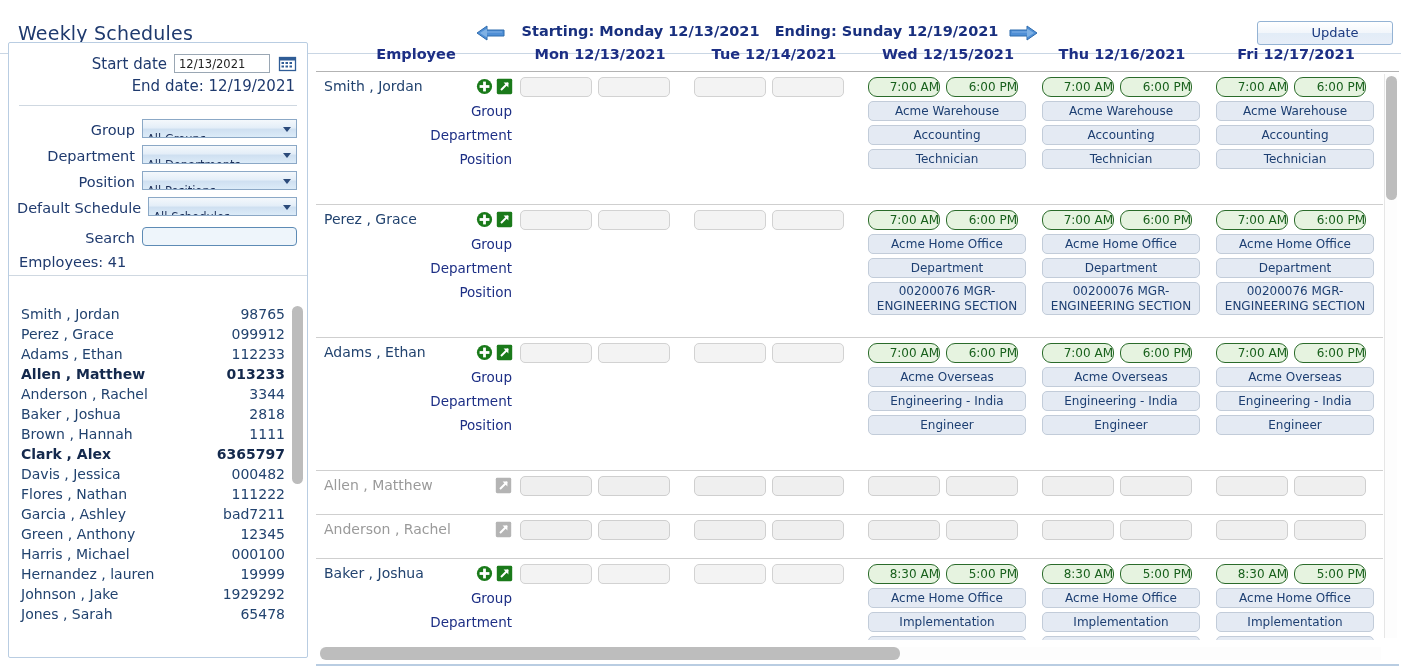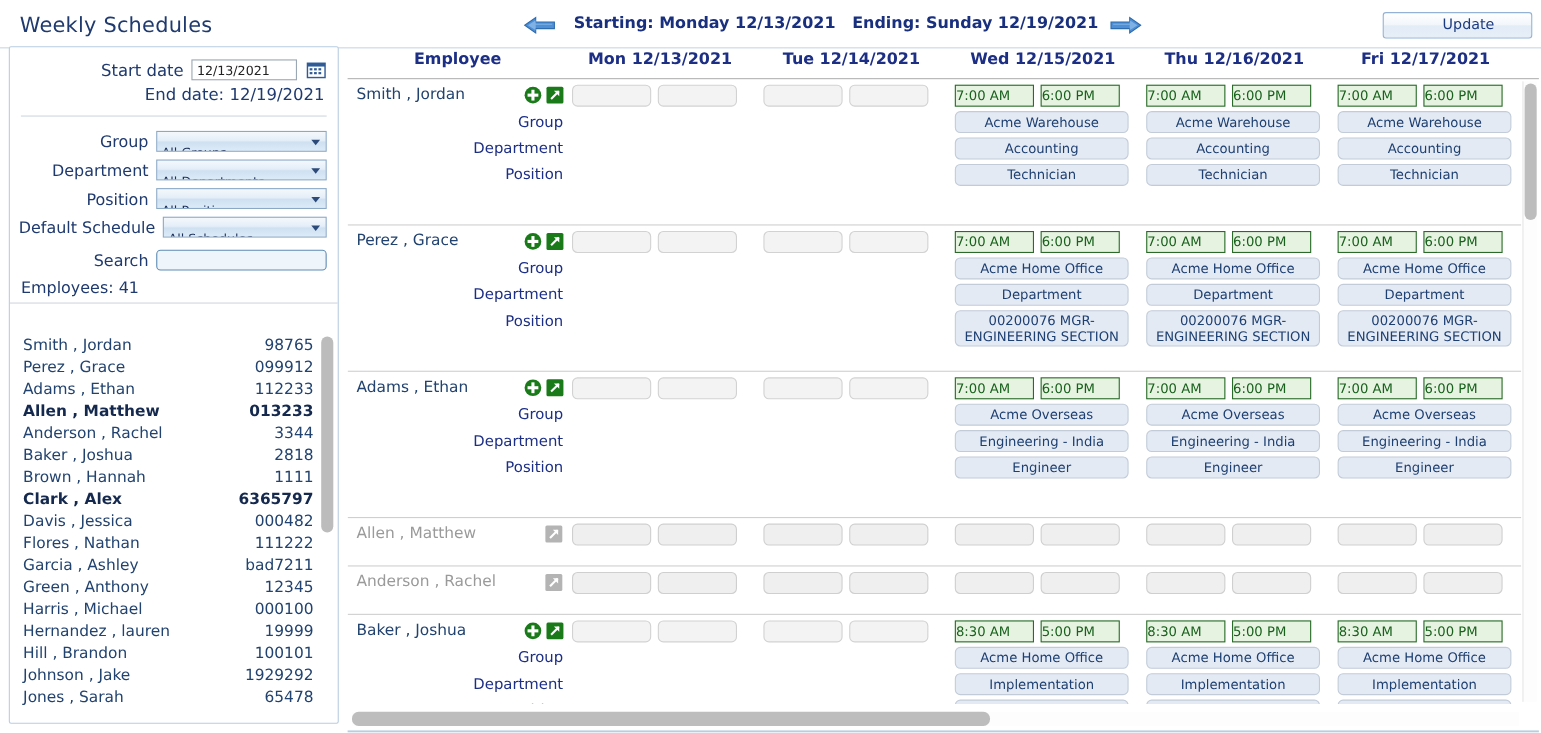--- a/index.html
+++ b/index.html
@@ -7,21 +7,21 @@
     margin: 0; padding: 0;
     width: 1401px; height: 666px;
     background: #ffffff;
     font-family: "DejaVu Sans", "Liberation Sans", sans-serif;
     overflow: hidden;
   }
   .app { position: relative; width: 1401px; height: 666px; }
 
   
   .topbar {
-    position: absolute; left: 0; top: 2px; width: 1401px; height: 41px;
+    position: absolute; left: 0; top: 12px; width: 1401px; height: 41px;
     border-bottom: 1px solid #c9d6e4;
     background: #ffffff;
   }
   .page-title {
     position: absolute; left: 18px; top: 10px;
     font-size: 19px; color: #1f3a6e; letter-spacing: .2px;
   }
   .daterange {
     position: absolute; left: 470px; top: 11px;
     width: 580px; text-align: center;
@@ -166,23 +166,23 @@
     padding-right: 4px;
   }
   .sub-labels div.l1 { margin-top: 0px; }
   .sub-labels div.l2 { margin-top: 0px; }
   .sub-labels div.l3 { margin-top: 0px; }
 
   .day-cell { position: absolute; top: 5px; }
   .times { display: flex; gap: 6px; }
   .chip-time {
     width: 72px; height: 20px; box-sizing: border-box;
-    border: 1px solid #2a6b2a; border-radius: 0;
+    border: 1px solid #2a6b2a; border-radius: 9px;
     background: #e6f3e0; color: #18601c; font-size: 12px;
-    text-align: left; line-height: 18px; cursor: pointer;
+    text-align: right; line-height: 18px; cursor: pointer;
     white-space: nowrap;
   }
   .chip-empty {
     width: 72px; height: 20px; box-sizing: border-box;
     border: 1px solid #d2d2d2; border-radius: 5px;
     background: #f3f3f3; cursor: pointer;
   }
   .chip-empty.gray { background: #efefef; border-color: #cfcfcf; }
   .chip-info {
     margin-top: 4px;
@@ -367,24 +367,20 @@
           </div>
           <div class="emp-item">
             <span>Harris , Michael</span>
             <span class="emp-id">000100</span>
           </div>
           <div class="emp-item">
             <span>Hernandez , lauren</span>
             <span class="emp-id">19999</span>
           </div>
           <div class="emp-item">
-            <span>Hill , Brandon</span>
-            <span class="emp-id">100101</span>
-          </div>
-          <div class="emp-item">
             <span>Johnson , Jake</span>
             <span class="emp-id">1929292</span>
           </div>
           <div class="emp-item">
             <span>Jones , Sarah</span>
             <span class="emp-id">65478</span>
           </div>
         </div>
       <div class="vscroll-list">
         <div class="thumb"></div>

